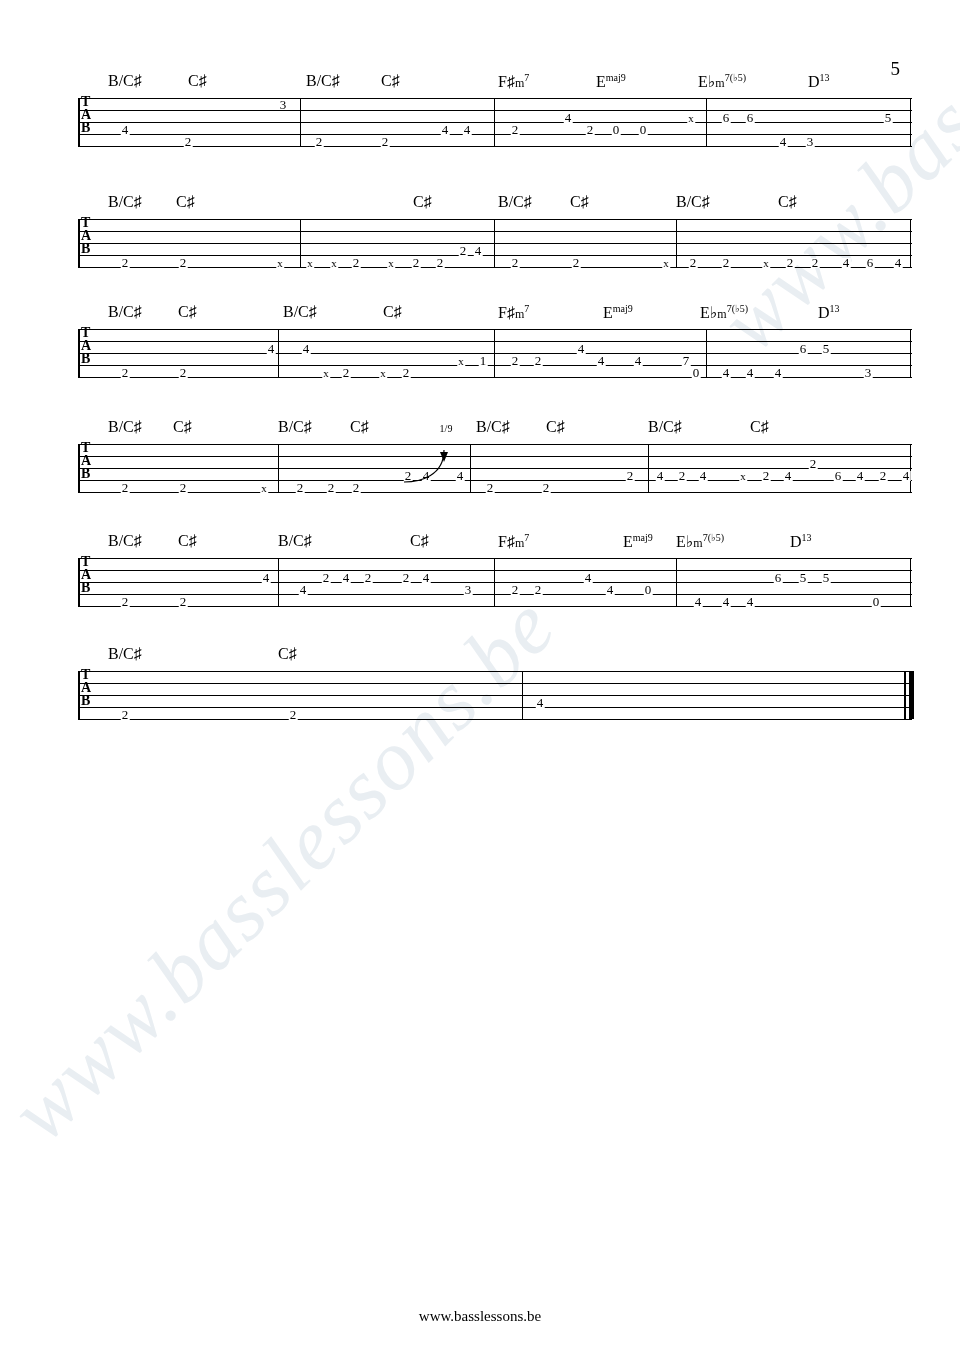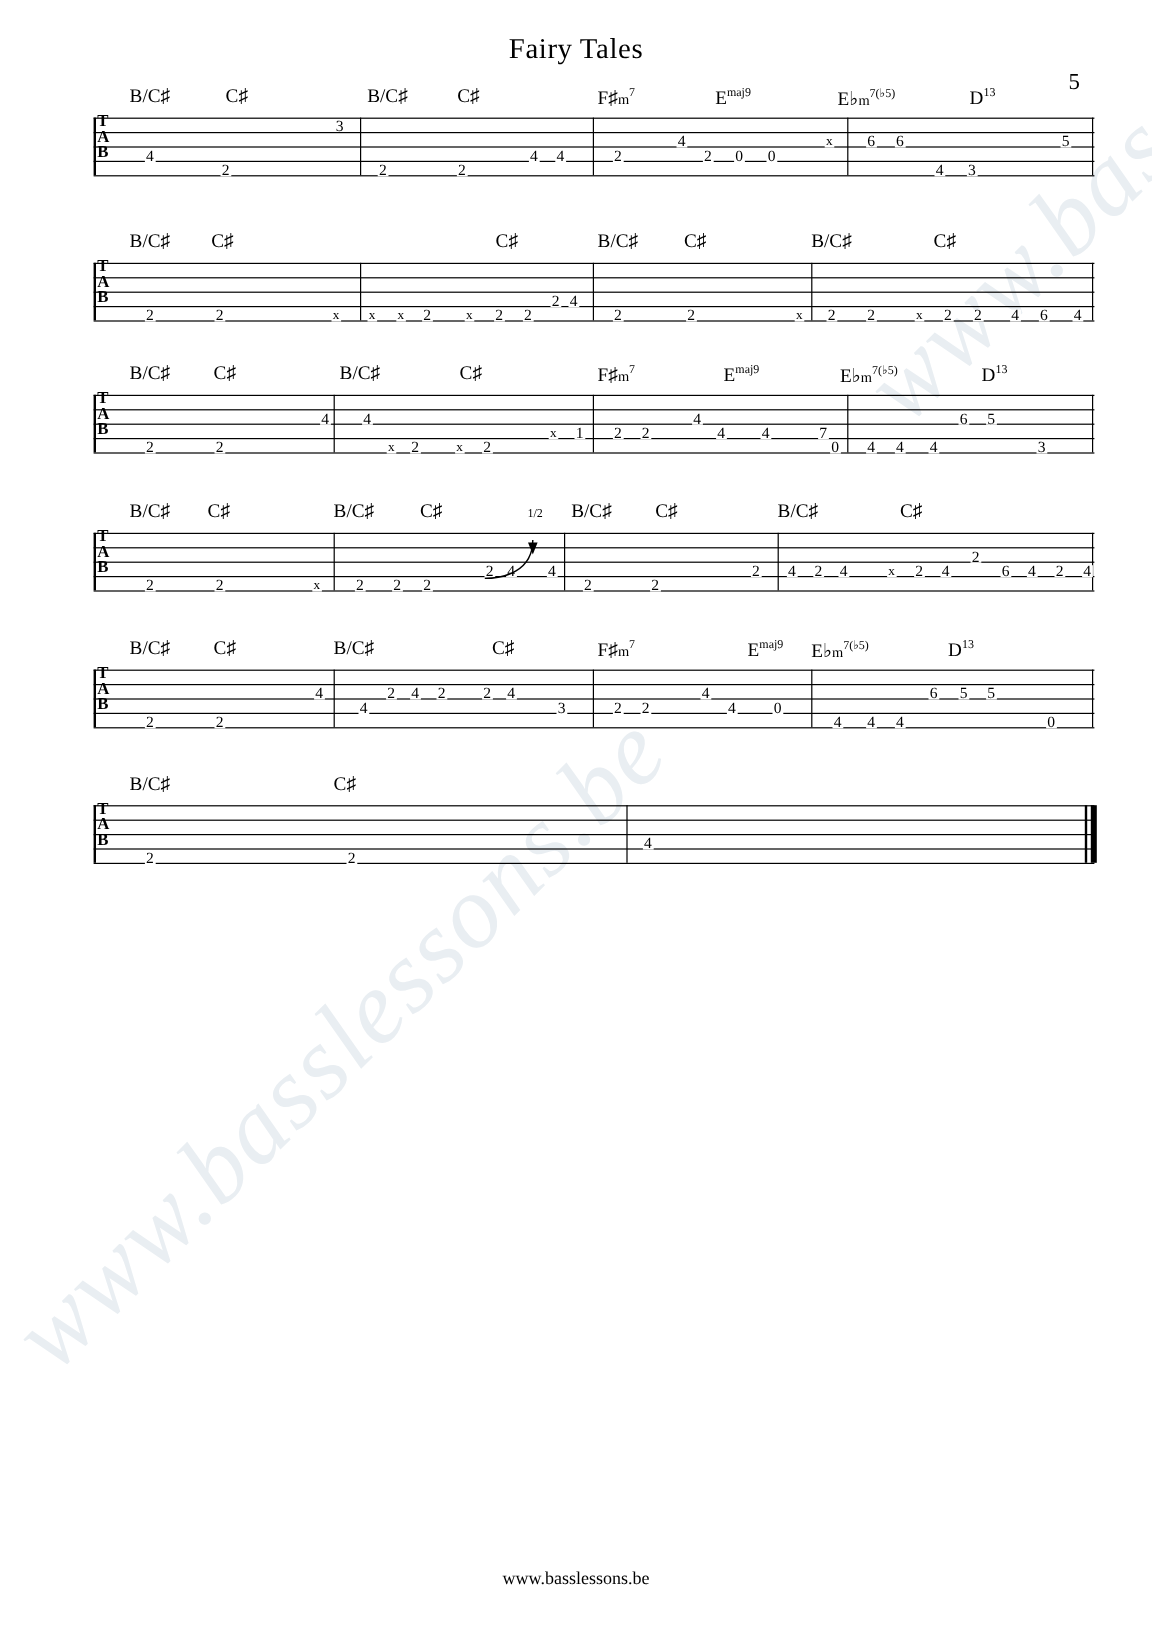--- a/index.html
+++ b/index.html
@@ -187,21 +187,20 @@
 </style>
 </head>
 <body>
 
 <div class="watermark">
   <div class="wm-text wm-main">www.basslessons.be</div>
   <div class="wm-text wm-corner">www.basslessons.be</div>
 </div>
 
 <div class="page">
-  <div class="doc-title">Fairy Tales</div>
   <div class="page-number">5</div>
   <div id="systems-host">
       <div class="system" style="top: 72px;">
         <div class="chord-row">
           <div class="chord" style="left: 30px;">B/C♯</div>
           <div class="chord" style="left: 110px;">C♯</div>
           <div class="chord" style="left: 228px;">B/C♯</div>
           <div class="chord" style="left: 303px;">C♯</div>
           <div class="chord" style="left: 420px;">F♯<span class="sub">m</span><sup>7</sup></div>
           <div class="chord" style="left: 518px;">E<sup>maj9</sup></div>
@@ -389,21 +388,21 @@
           <div class="note" style="left: 604px; top: 32px;">2</div>
           <div class="note" style="left: 625px; top: 32px;">4</div>
           <div class="note marker" style="left: 665px; top: 32px;">x</div>
           <div class="note" style="left: 688px; top: 32px;">2</div>
           <div class="note" style="left: 710px; top: 32px;">4</div>
           <div class="note" style="left: 735px; top: 20px;">2</div>
           <div class="note" style="left: 760px; top: 32px;">6</div>
           <div class="note" style="left: 782px; top: 32px;">4</div>
           <div class="note" style="left: 805px; top: 32px;">2</div>
           <div class="note" style="left: 828px; top: 32px;">4</div>
-          <div class="bend-label" style="left: 368px; top: -16px;">1/2</div>
+          <div class="bend-label" style="left: 368px; top: -16px;">1/9</div>
           <svg class="bend-svg" width="80" height="60" style="left: 322px; top: -14px;">
             <path d="M4,52 C20,52 44,46 44,20" fill="none" stroke="#000" stroke-width="1.2"></path>
             <polygon points="40,22 48,22 44,32" fill="#000"></polygon>
           </svg>
         </div>
       </div>
       <div class="system" style="top: 532px;">
         <div class="chord-row">
           <div class="chord" style="left: 30px;">B/C♯</div>
           <div class="chord" style="left: 100px;">C♯</div>

